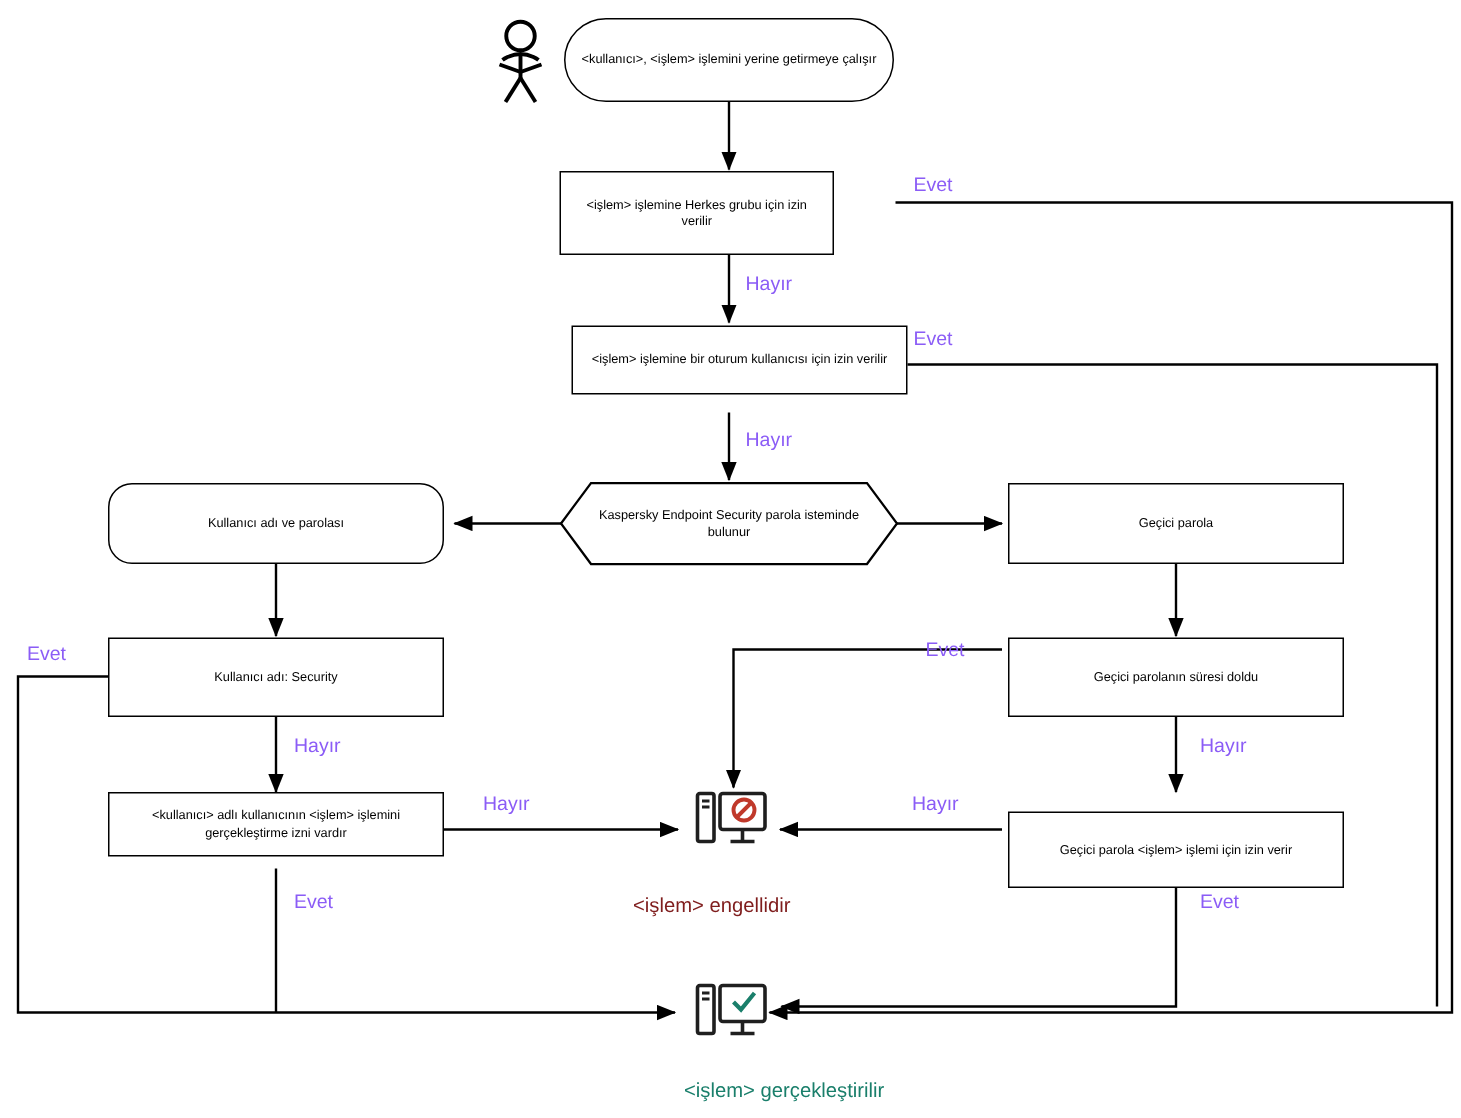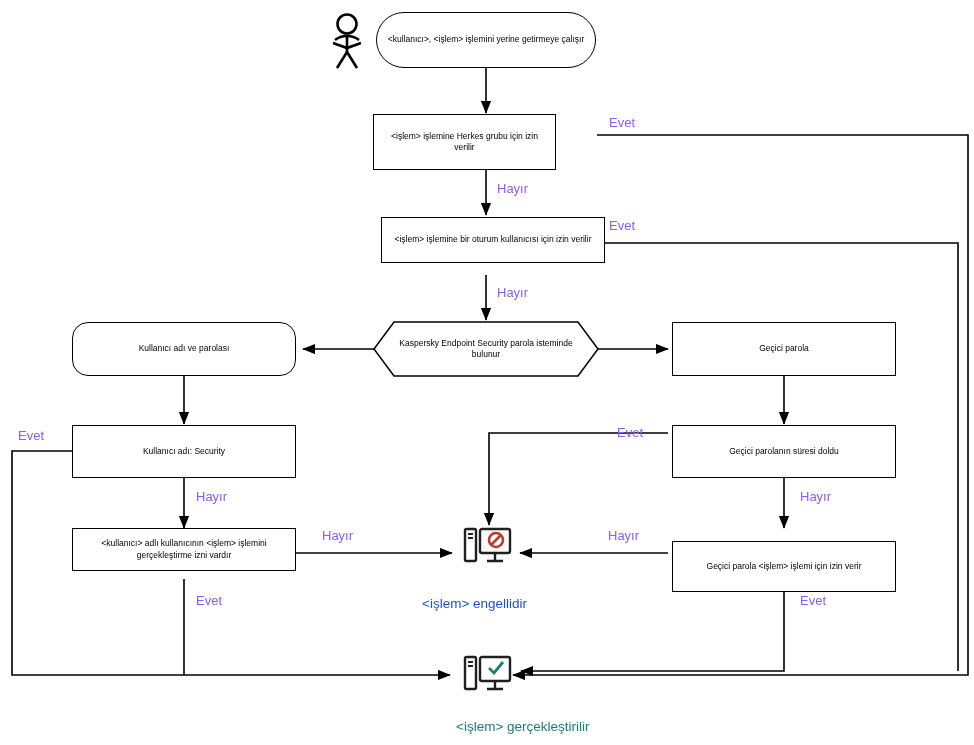--- a/index.html
+++ b/index.html
@@ -45,21 +45,21 @@
     position: absolute;
     font-size: 13px;
     color: #8b5cf6;
     white-space: nowrap;
   }
   .caption {
     position: absolute;
     font-size: 13.5px;
     white-space: nowrap;
   }
-  .caption.blocked { color: #1d4ed8; }
+  .caption.blocked { color: #7f1d1d; }
   .caption.allowed { color: #1a7f6b; margin-left: 44px; }
   .icon-wrap {
     position: absolute;
     width: 48px;
     height: 40px;
   }
   .actor {
     position: absolute;
   }
 </style>

